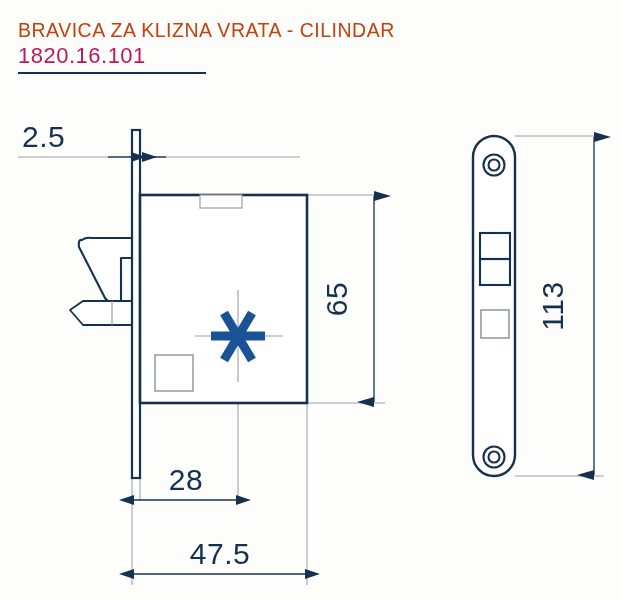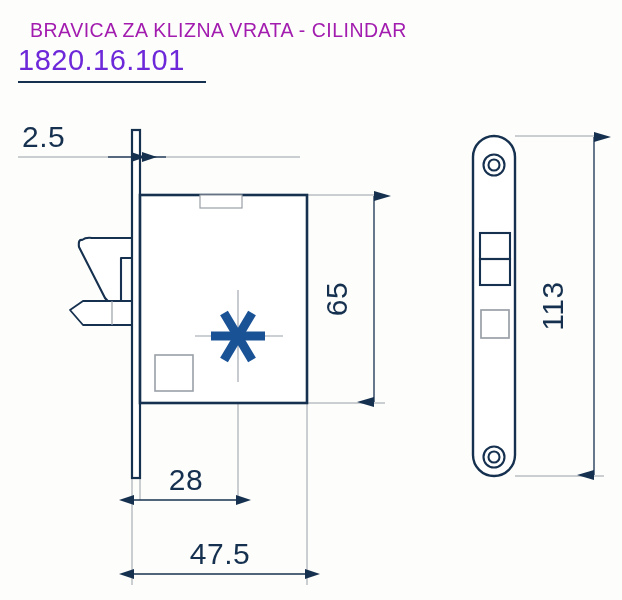--- a/index.html
+++ b/index.html
@@ -24,29 +24,28 @@
   }
   .title-block {
     position: absolute;
     left: 18px;
     top: 18px;
     width: 560px;
   }
   .title-line {
     font-size: 19.5px;
     letter-spacing: 0.5px;
-    color: #a21caf;
+    color: #c2410c;
     white-space: nowrap;
     line-height: 1.25;
-    margin-left: 12px;
   }
   .part-line {
-    font-size: 29px;
+    font-size: 22px;
     letter-spacing: 0.5px;
-    color: #6d28d9;
+    color: #be185d;
     white-space: nowrap;
     line-height: 1.3;
   }
   .title-rule {
     width: 188px;
     height: 2px;
     background: #16314f;
     margin-top: 1px;
   }
   svg.cad {

